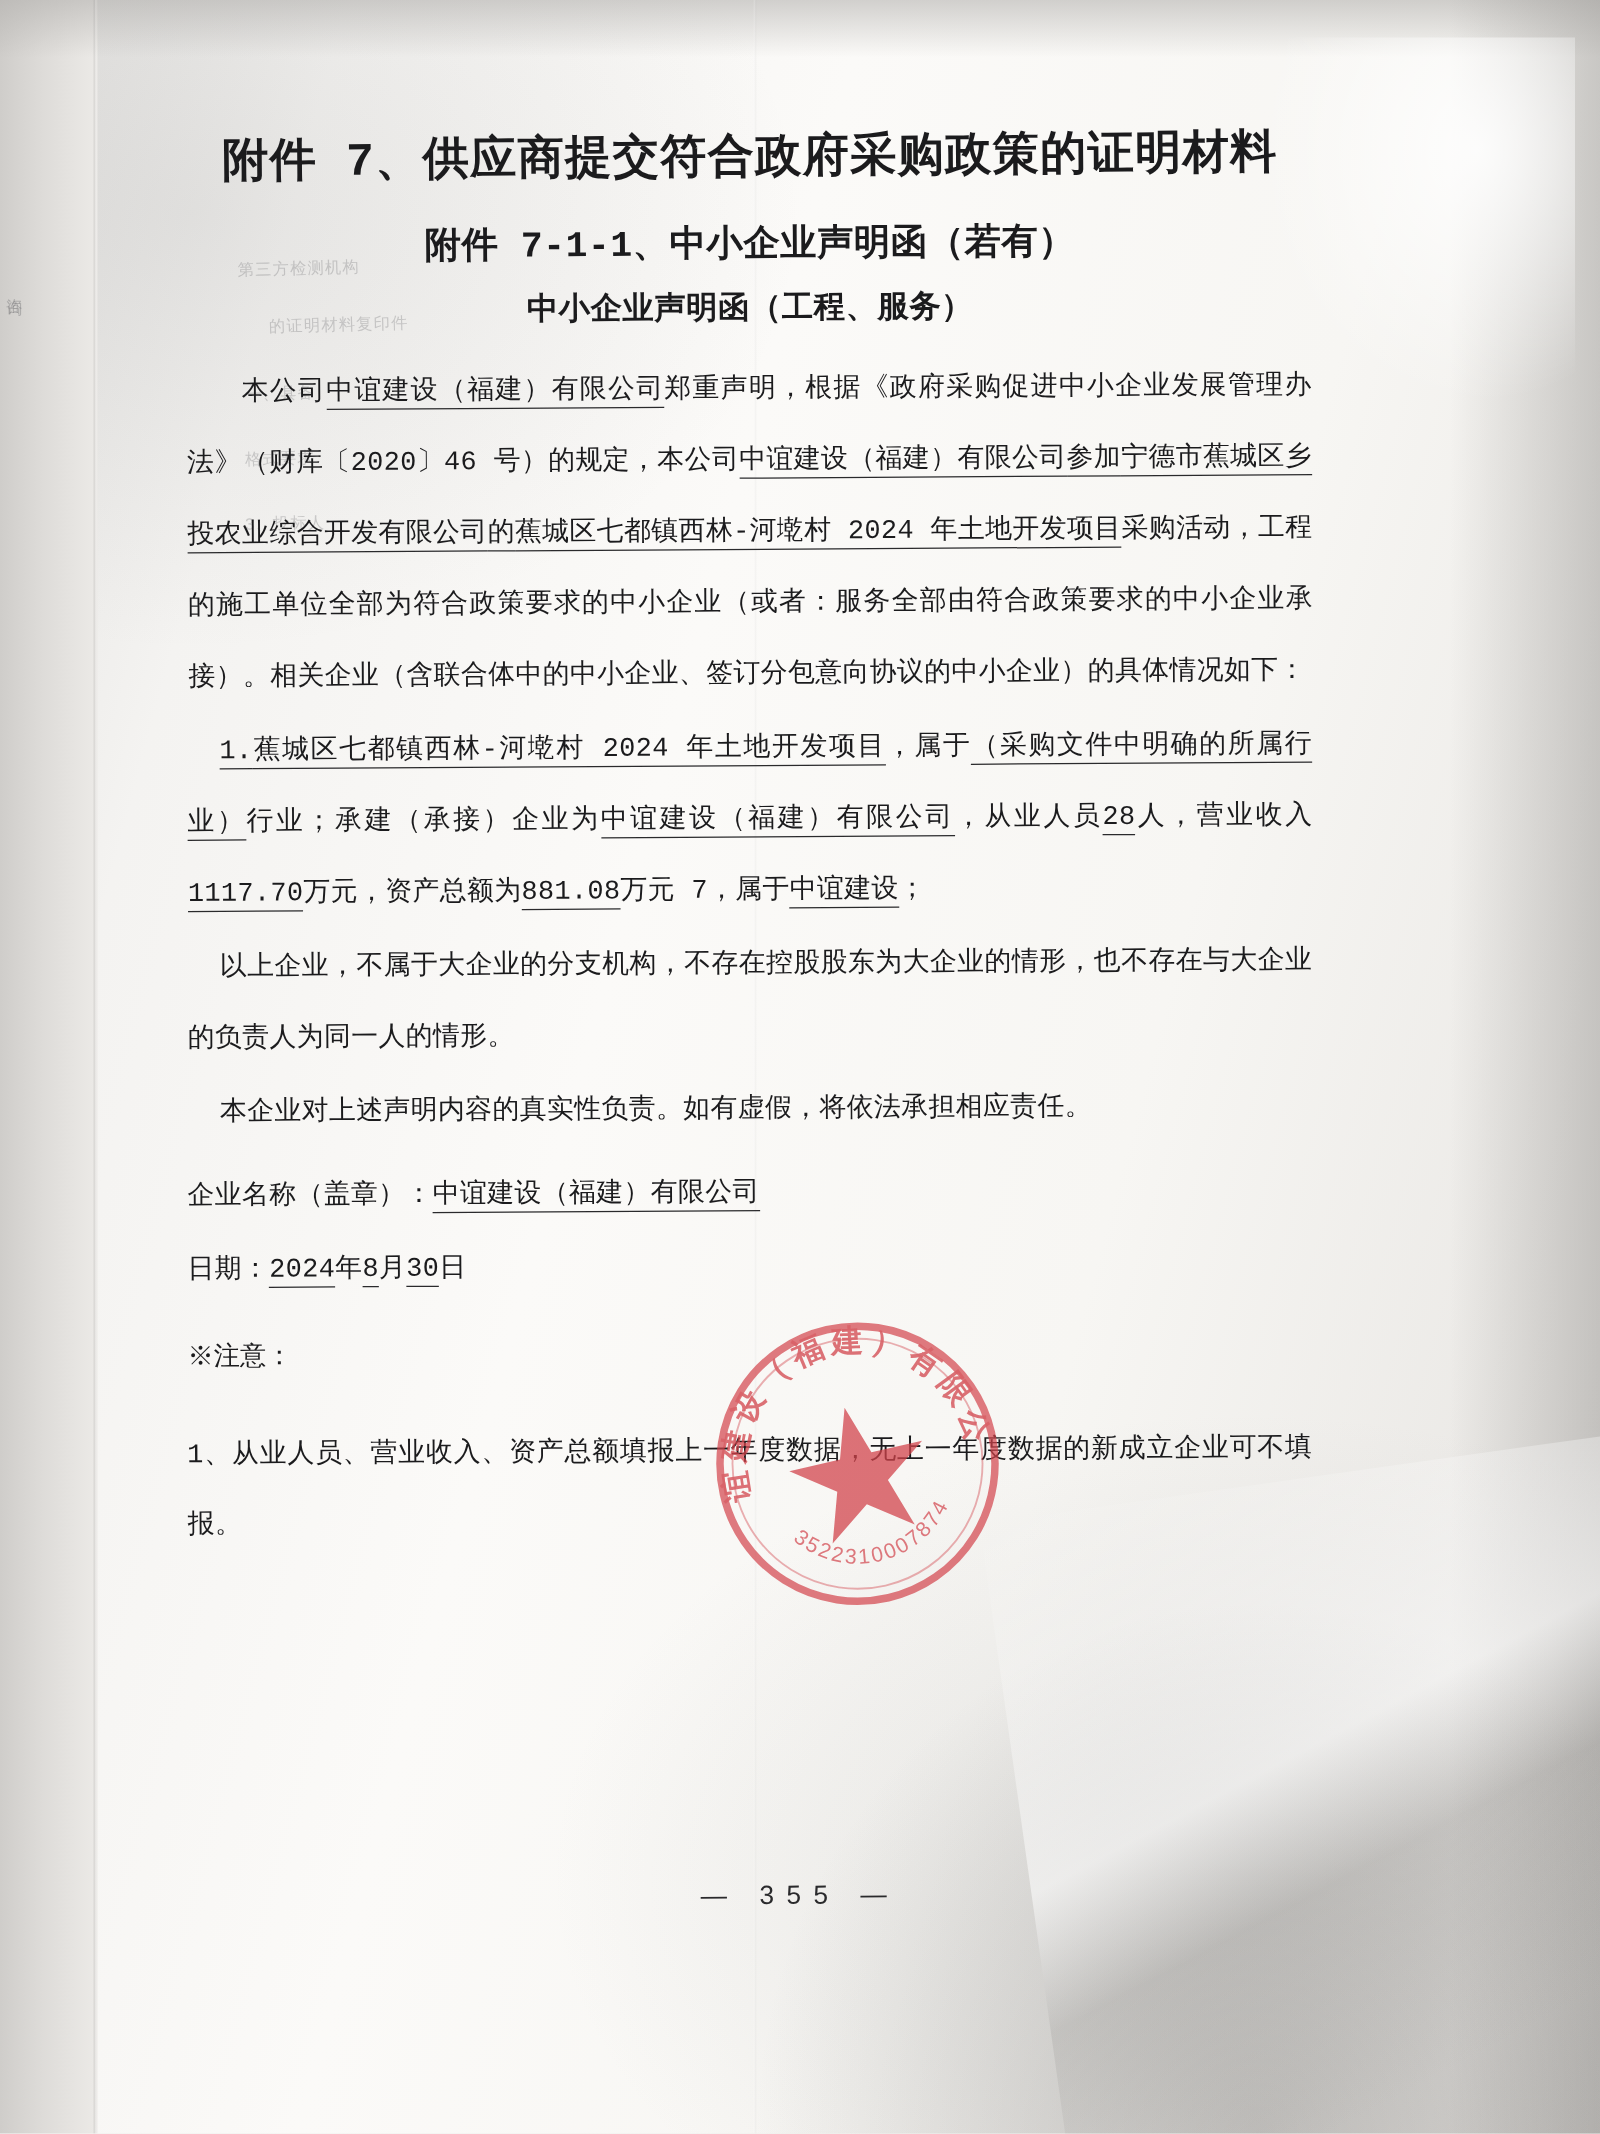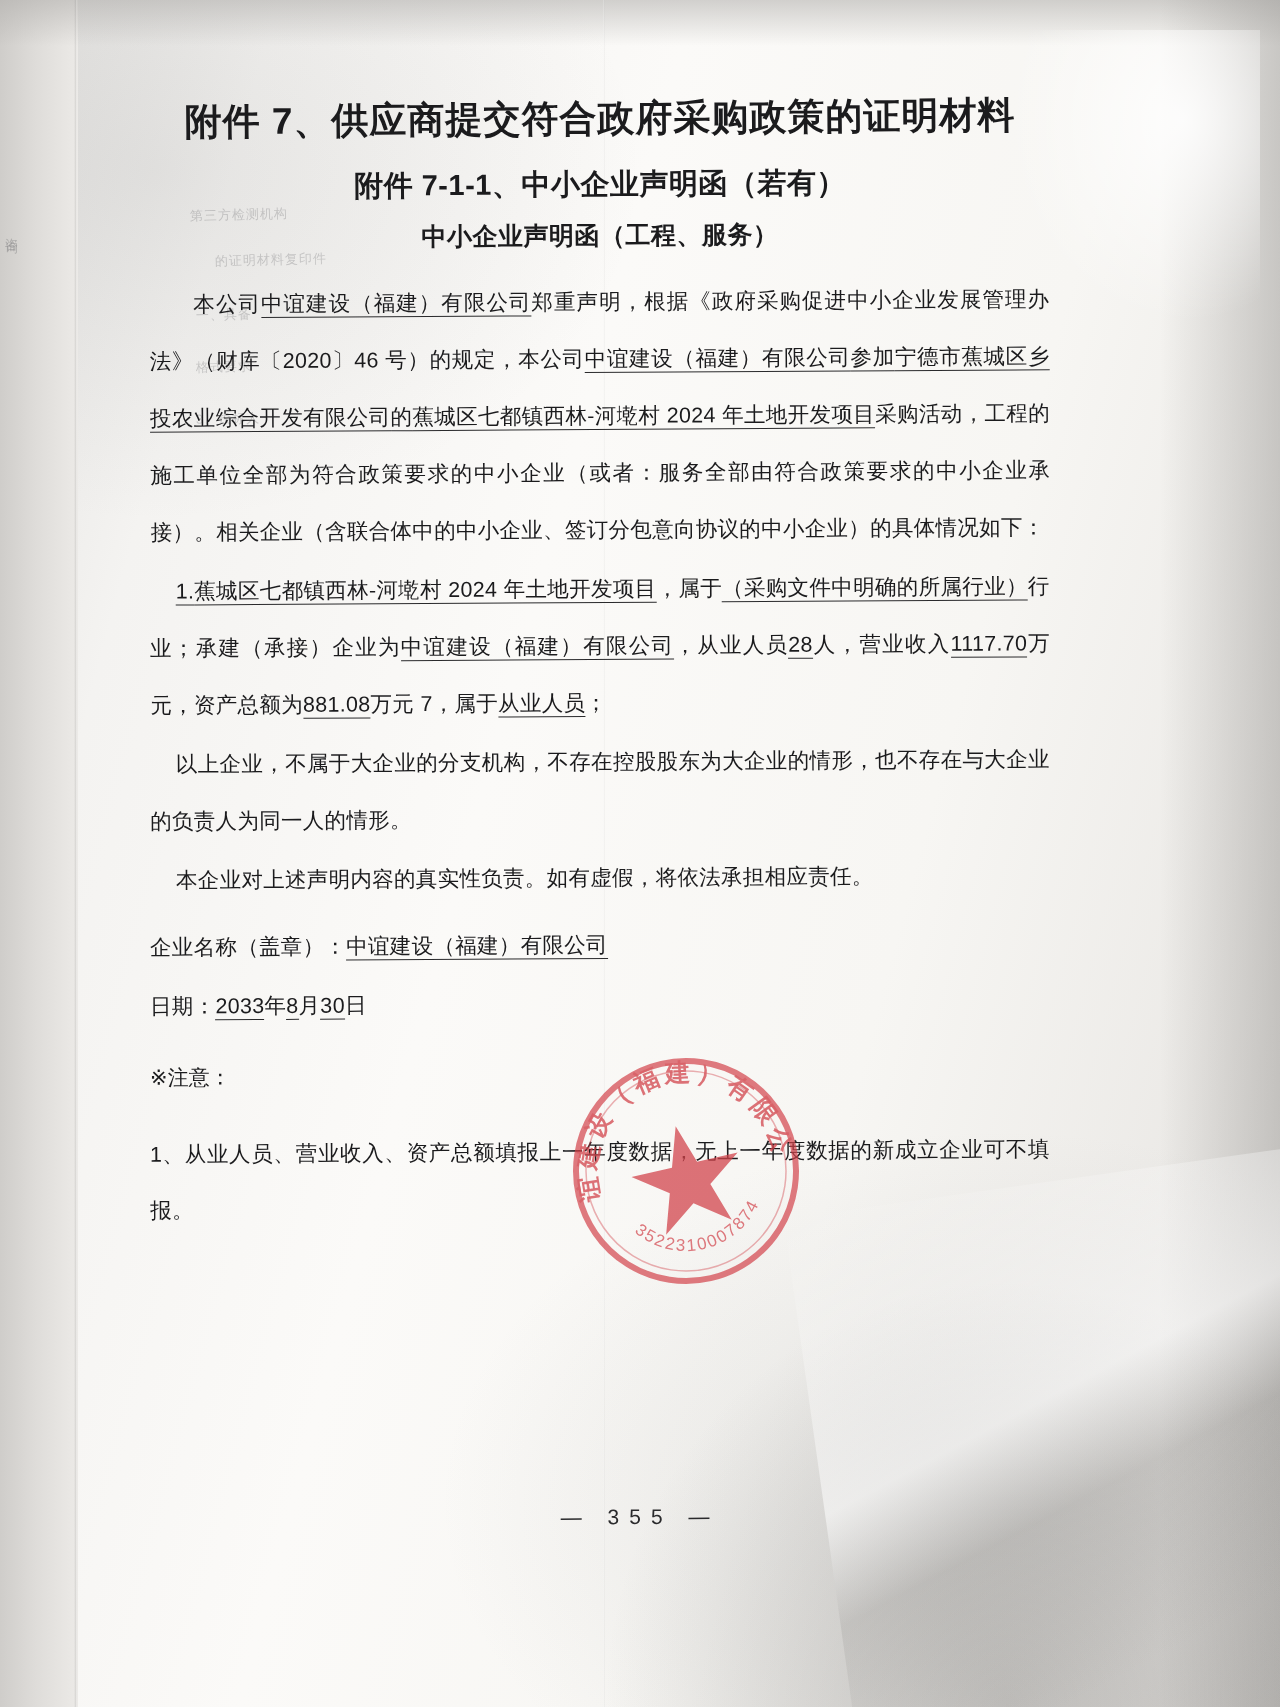--- a/index.html
+++ b/index.html
@@ -82,23 +82,24 @@
     top: 228px;
     color: rgba(110,110,112,0.38);
     font-size: 13px;
     writing-mode: vertical-rl;
     letter-spacing: 2px;
   }
 
   .doc {
     position: absolute;
     left: 150px;
-    top: 90px;
+    top: 100px;
     width: 900px;
     color: #1b1b1d;
+    font-family: Liberation Mono, monospace;
   }
 
   .title1 {
     font-size: 37px;
     font-weight: 700;
     letter-spacing: 1px;
     line-height: 1.55;
     text-align: center;
     margin: 0 0 6px 0;
     transform: rotate(-0.5deg);
@@ -193,33 +194,33 @@
 
     <h1 class="title1">附件 7、供应商提交符合政府采购政策的证明材料</h1>
     <h2 class="title2">附件 7-1-1、中小企业声明函（若有）</h2>
     <h3 class="title3">中小企业声明函（工程、服务）</h3>
 
     <p class="para indent">
       <span>本公司</span><span class="u">中谊建设（福建）有限公司</span><span>郑重声明，根据《政府采购促进中小企业发展管理办法》（财库〔2020〕46 号）的规定，本公司</span><span class="u">中谊建设（福建）有限公司</span><span class="u">参加</span><span class="u">宁德市蕉城区乡投农业综合开发有限公司</span><span class="u">的</span><span class="u">蕉城区七都镇西林-河墘村 2024 年土地开发项目</span><span>采购活动，工程的施工单位全部为符合政策要求的中小企业（或者：服务全部由符合政策要求的中小企业承接）。相关企业（含联合体中的中小企业、签订分包意向协议的中小企业）的具体情况如下：</span>
     </p>
 
     <p class="para indent-sm">
-      <span class="u">1.</span><span class="u">蕉城区七都镇西林-河墘村 2024 年土地开发项目</span><span>，属于</span><span class="u">（采购文件中明确的所属行业）</span><span>行业；承建（承接）企业为</span><span class="u">中谊建设（福建）有限公司</span><span>，从业人员</span><span class="u">28</span><span>人，营业收入</span><span class="u">1117.70</span><span>万元，资产总额为</span><span class="u">881.08</span><span>万元 7，属于</span><span class="u">从业人员</span><span>；</span>
+      <span class="u">1.</span><span class="u">蕉城区七都镇西林-河墘村 2024 年土地开发项目</span><span>，属于</span><span class="u">（采购文件中明确的所属行业）</span><span>行业；承建（承接）企业为</span><span class="u">中谊建设（福建）有限公司</span><span>，从业人员</span><span class="u">28</span><span>人，营业收入</span><span class="u">1117.70</span><span>万元，资产总额为</span><span class="u">881.08</span><span>万元 7，属于</span><span class="u">中谊建设</span><span>；</span>
     </p>
 
     <p class="para indent-sm">以上企业，不属于大企业的分支机构，不存在控股股东为大企业的情形，也不存在与大企业的负责人为同一人的情形。</p>
 
     <p class="para indent-sm">本企业对上述声明内容的真实性负责。如有虚假，将依法承担相应责任。</p>
 
     <p class="para" style="margin-top:10px;">
       <span>企业名称（盖章）：</span><span class="u">中谊建设（福建）有限公司</span>
     </p>
 
     <p class="para">
-      <span>日期：</span><span class="u">2033</span><span>年</span><span class="u">8</span><span>月</span><span class="u">30</span><span>日</span>
+      <span>日期：</span><span class="u">2024</span><span>年</span><span class="u">8</span><span>月</span><span class="u">30</span><span>日</span>
     </p>
 
     <p class="notice">※注意：</p>
     <p class="para" style="line-height:56px;">1、从业人员、营业收入、资产总额填报上一年度数据，无上一年度数据的新成立企业可不填报。</p>
 
   </div>
 
   <div class="seal">
     <svg width="232" height="232" viewBox="0 0 232 232">
       <circle cx="116" cy="116" r="110" fill="none" stroke="#d2424a" stroke-width="6" opacity="0.85"></circle>

